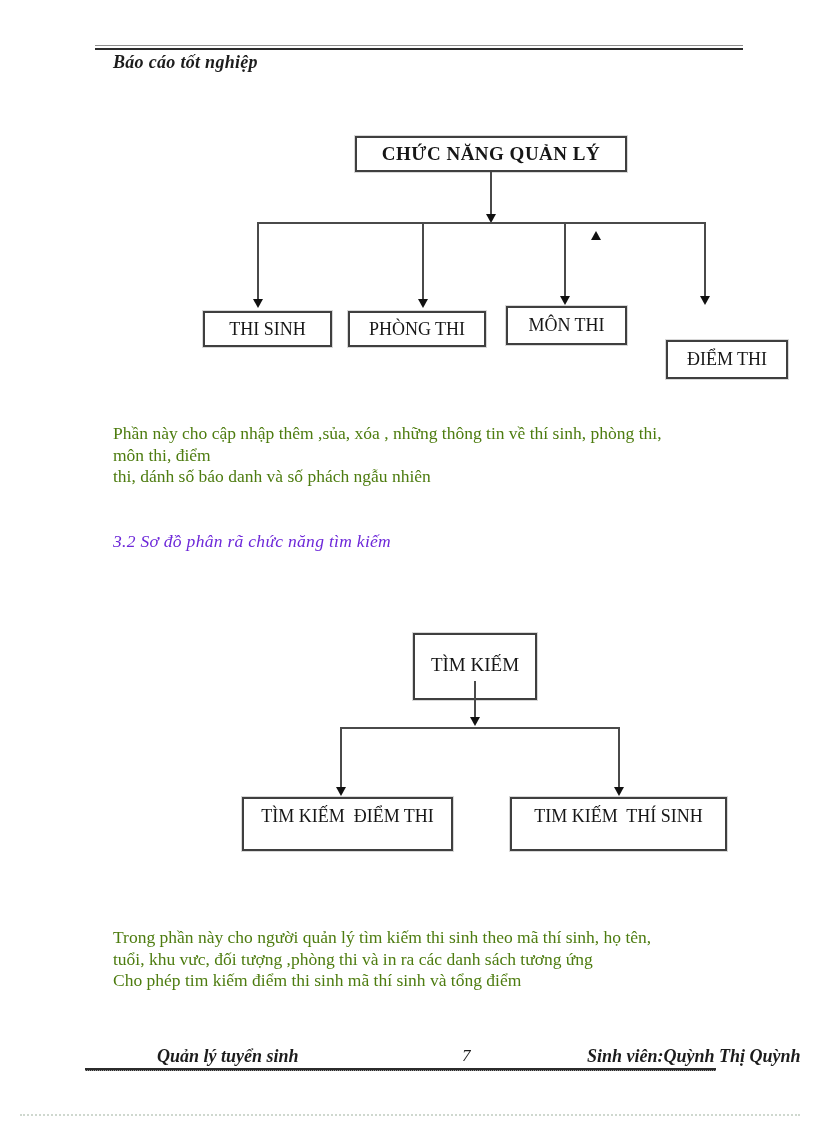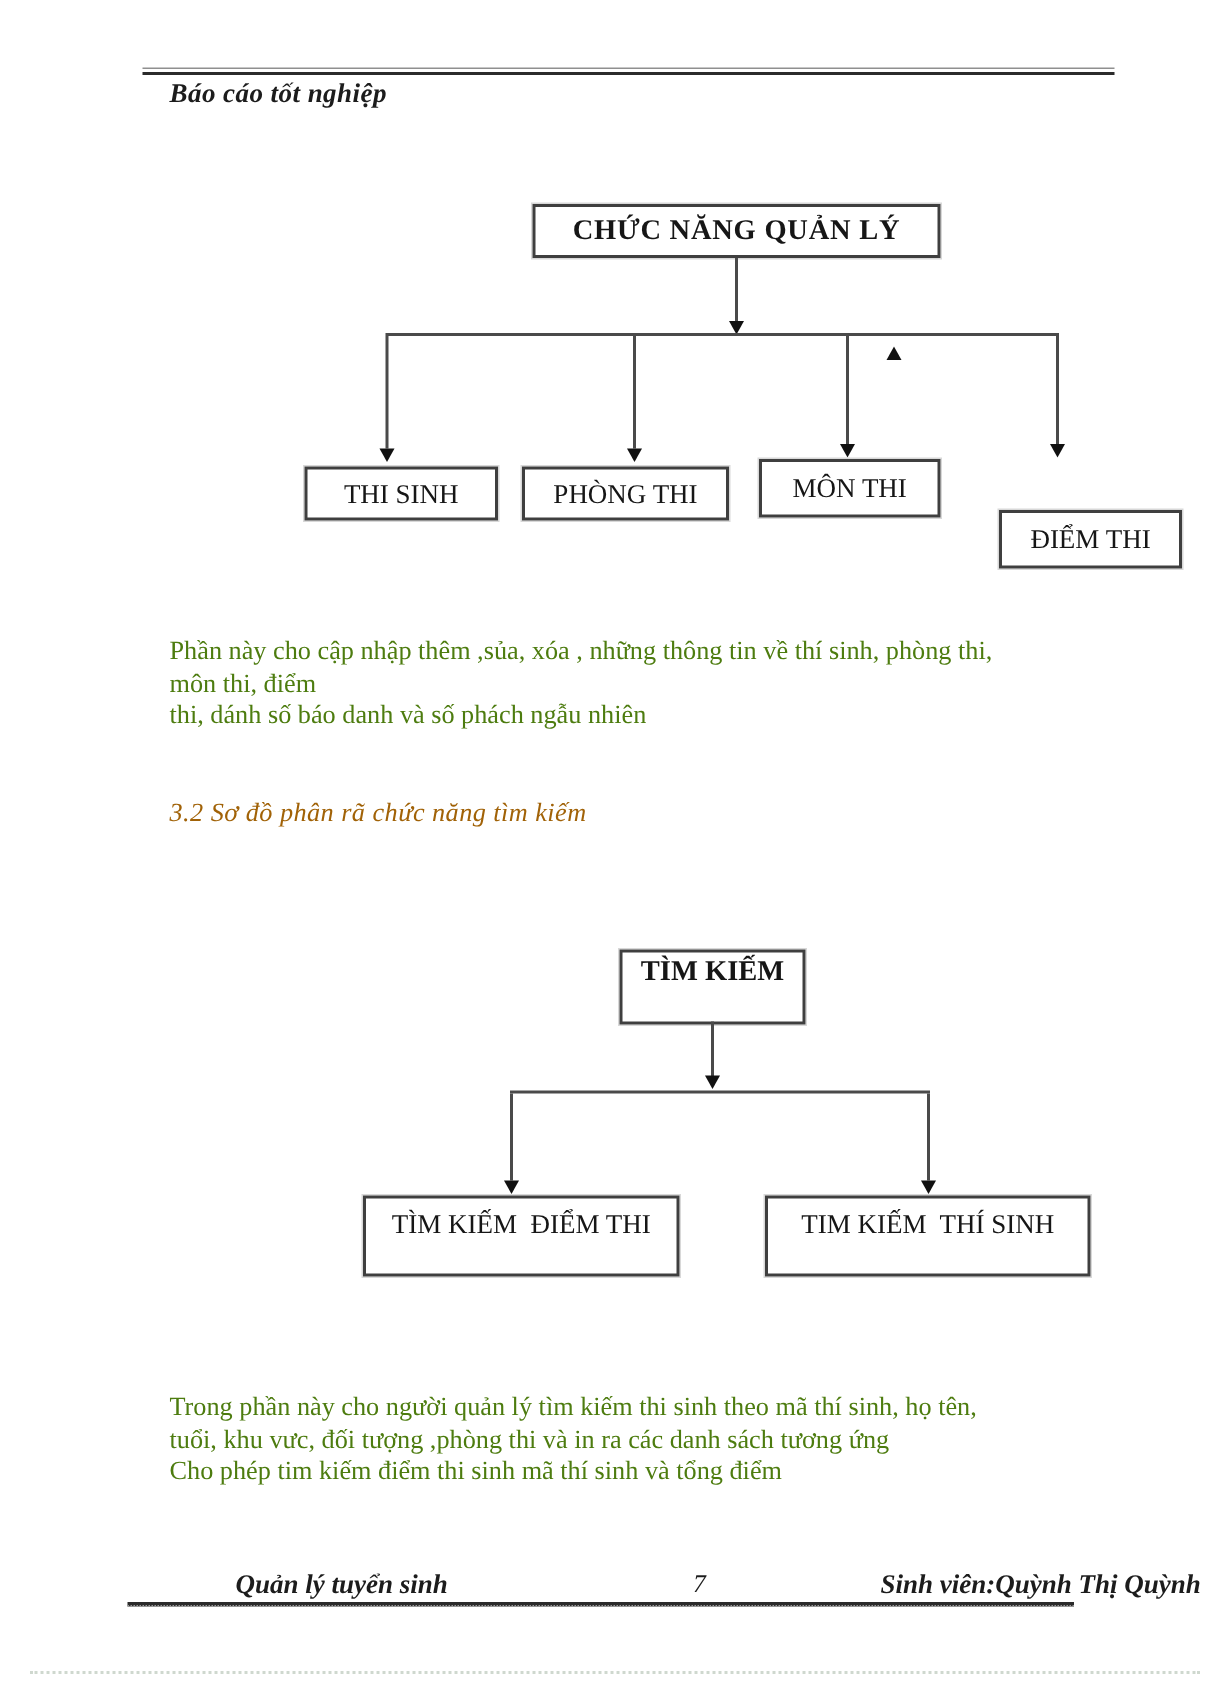--- a/index.html
+++ b/index.html
@@ -38,22 +38,22 @@
     color: #161616;
   }
   #d1-root { left: 355px; top: 136px; width: 268px; height: 32px;
              font-size: 19px; font-weight: bold; letter-spacing: 0.5px; }
   #d1-c0 { left: 203px; top: 311px; width: 125px; height: 32px; }
   #d1-c1 { left: 348px; top: 311px; width: 134px; height: 32px; }
   #d1-c2 { left: 506px; top: 306px; width: 117px; height: 35px; }
   #d1-c3 { left: 666px; top: 306px; width: 118px; height: 35px; margin-top: 34px; }
 
   #d2-root { left: 413px; top: 633px; width: 120px; height: 44px;
-             font-size: 19px; font-weight: bold;
-             align-items: flex-start; padding-top: 2px; }
+             font-size: 19px; font-weight: normal;
+             align-items: flex-start; padding-top: 19px; }
   #d2-c0 { left: 242px; top: 797px; width: 207px; height: 43px;
            align-items: flex-start; padding-top: 7px; }
   #d2-c1 { left: 510px; top: 797px; width: 213px; height: 43px;
            align-items: flex-start; padding-top: 7px; }
 
   
   .vl { position: absolute; width: 2px; background: #4a4a4a; }
   .hl { position: absolute; height: 2px; background: #4a4a4a; }
   #d1-v0 { left: 490px; top: 172px; height: 44px; }
   #d1-h  { left: 257px; top: 222px; width: 449px; }
@@ -94,21 +94,21 @@
   
   .para {
     position: absolute;
     font-size: 17.5px; line-height: 21.5px;
     white-space: pre-line;
     color: #4d7c0f;
   }
   #para-1 { left: 113px; top: 423px; width: 648px; }
   #section-heading {
     left: 113px; top: 531px;
-    font-size: 17.5px; font-style: italic; color: #a16207;
+    font-size: 17.5px; font-style: italic; color: #6d28d9;
     letter-spacing: 0.3px;
   }
   #para-2 { left: 113px; top: 927px; width: 660px; }
 
   
   #footer-rule { left: 85px; top: 1068px; width: 631px; height: 2px;
                  background: #2b2b2b; border-bottom: 1px dotted #9a9a9a; }
   .foot { position: absolute; font-size: 18px; font-weight: bold; font-style: italic; margin-left: 44px; }
   #footer-left  { left: 113px; top: 1046px; }
   #footer-page  { left: 418px; top: 1046px; font-weight: normal; font-size: 17px; }

